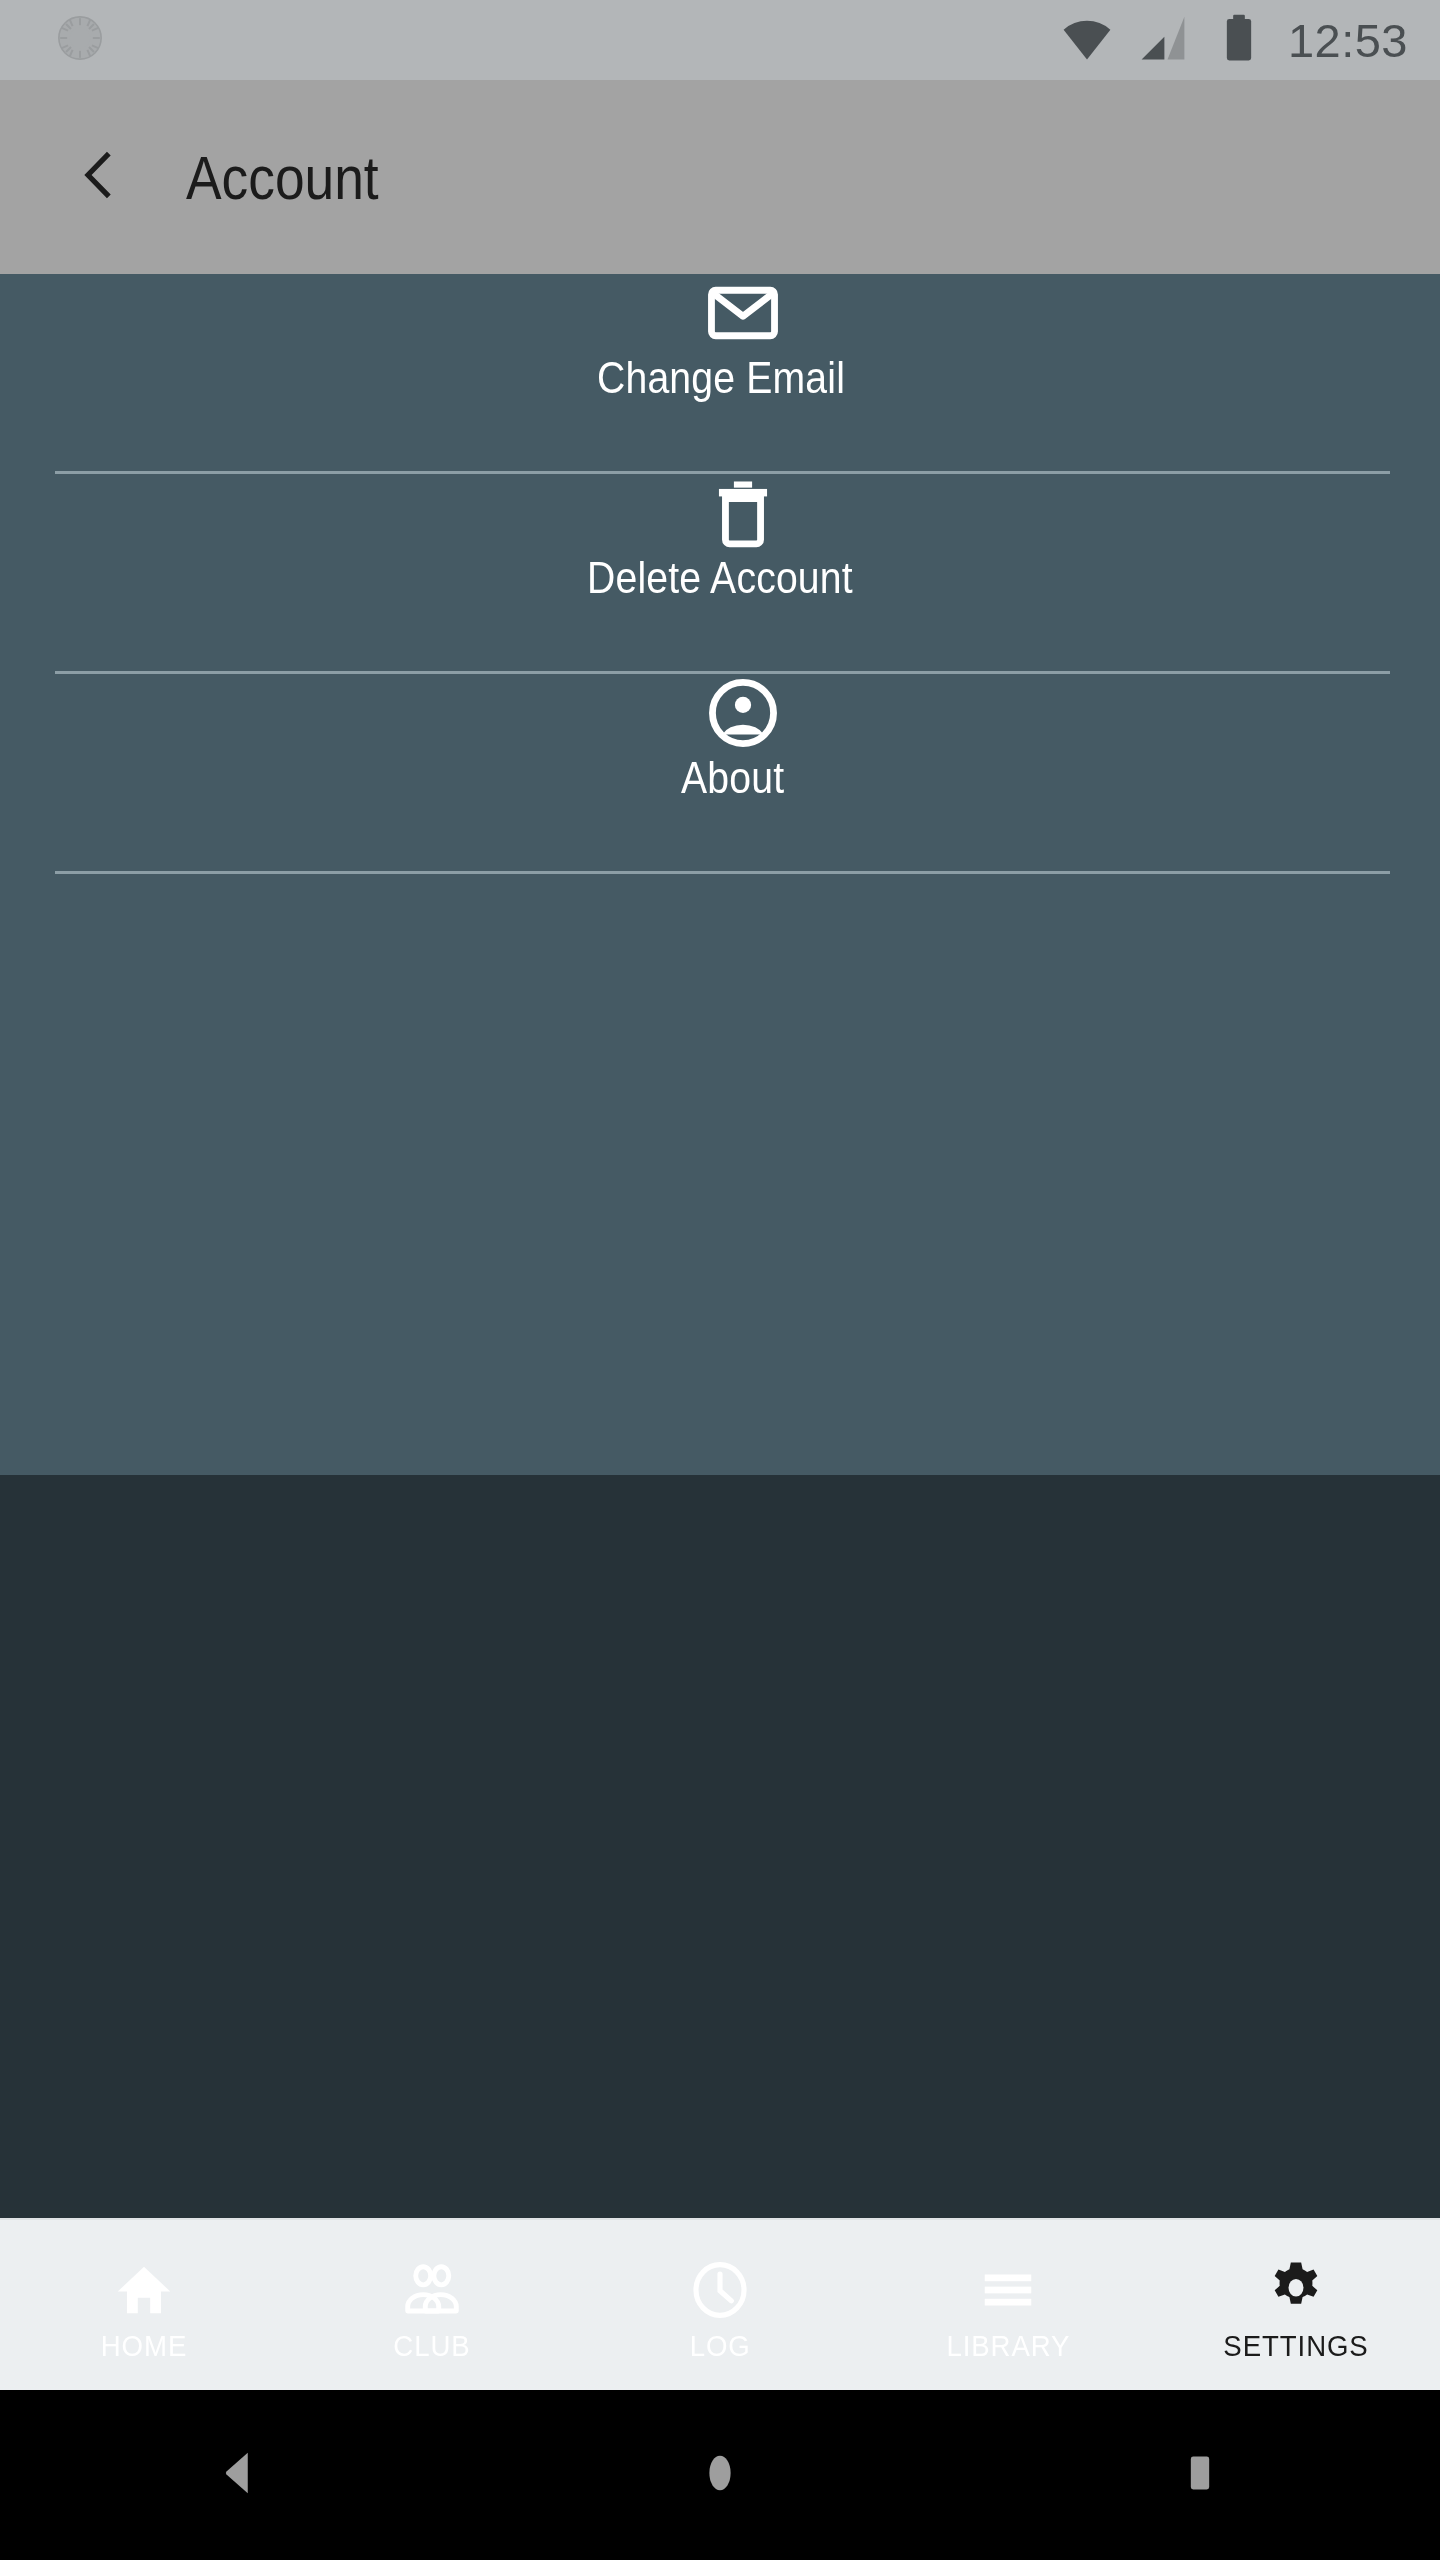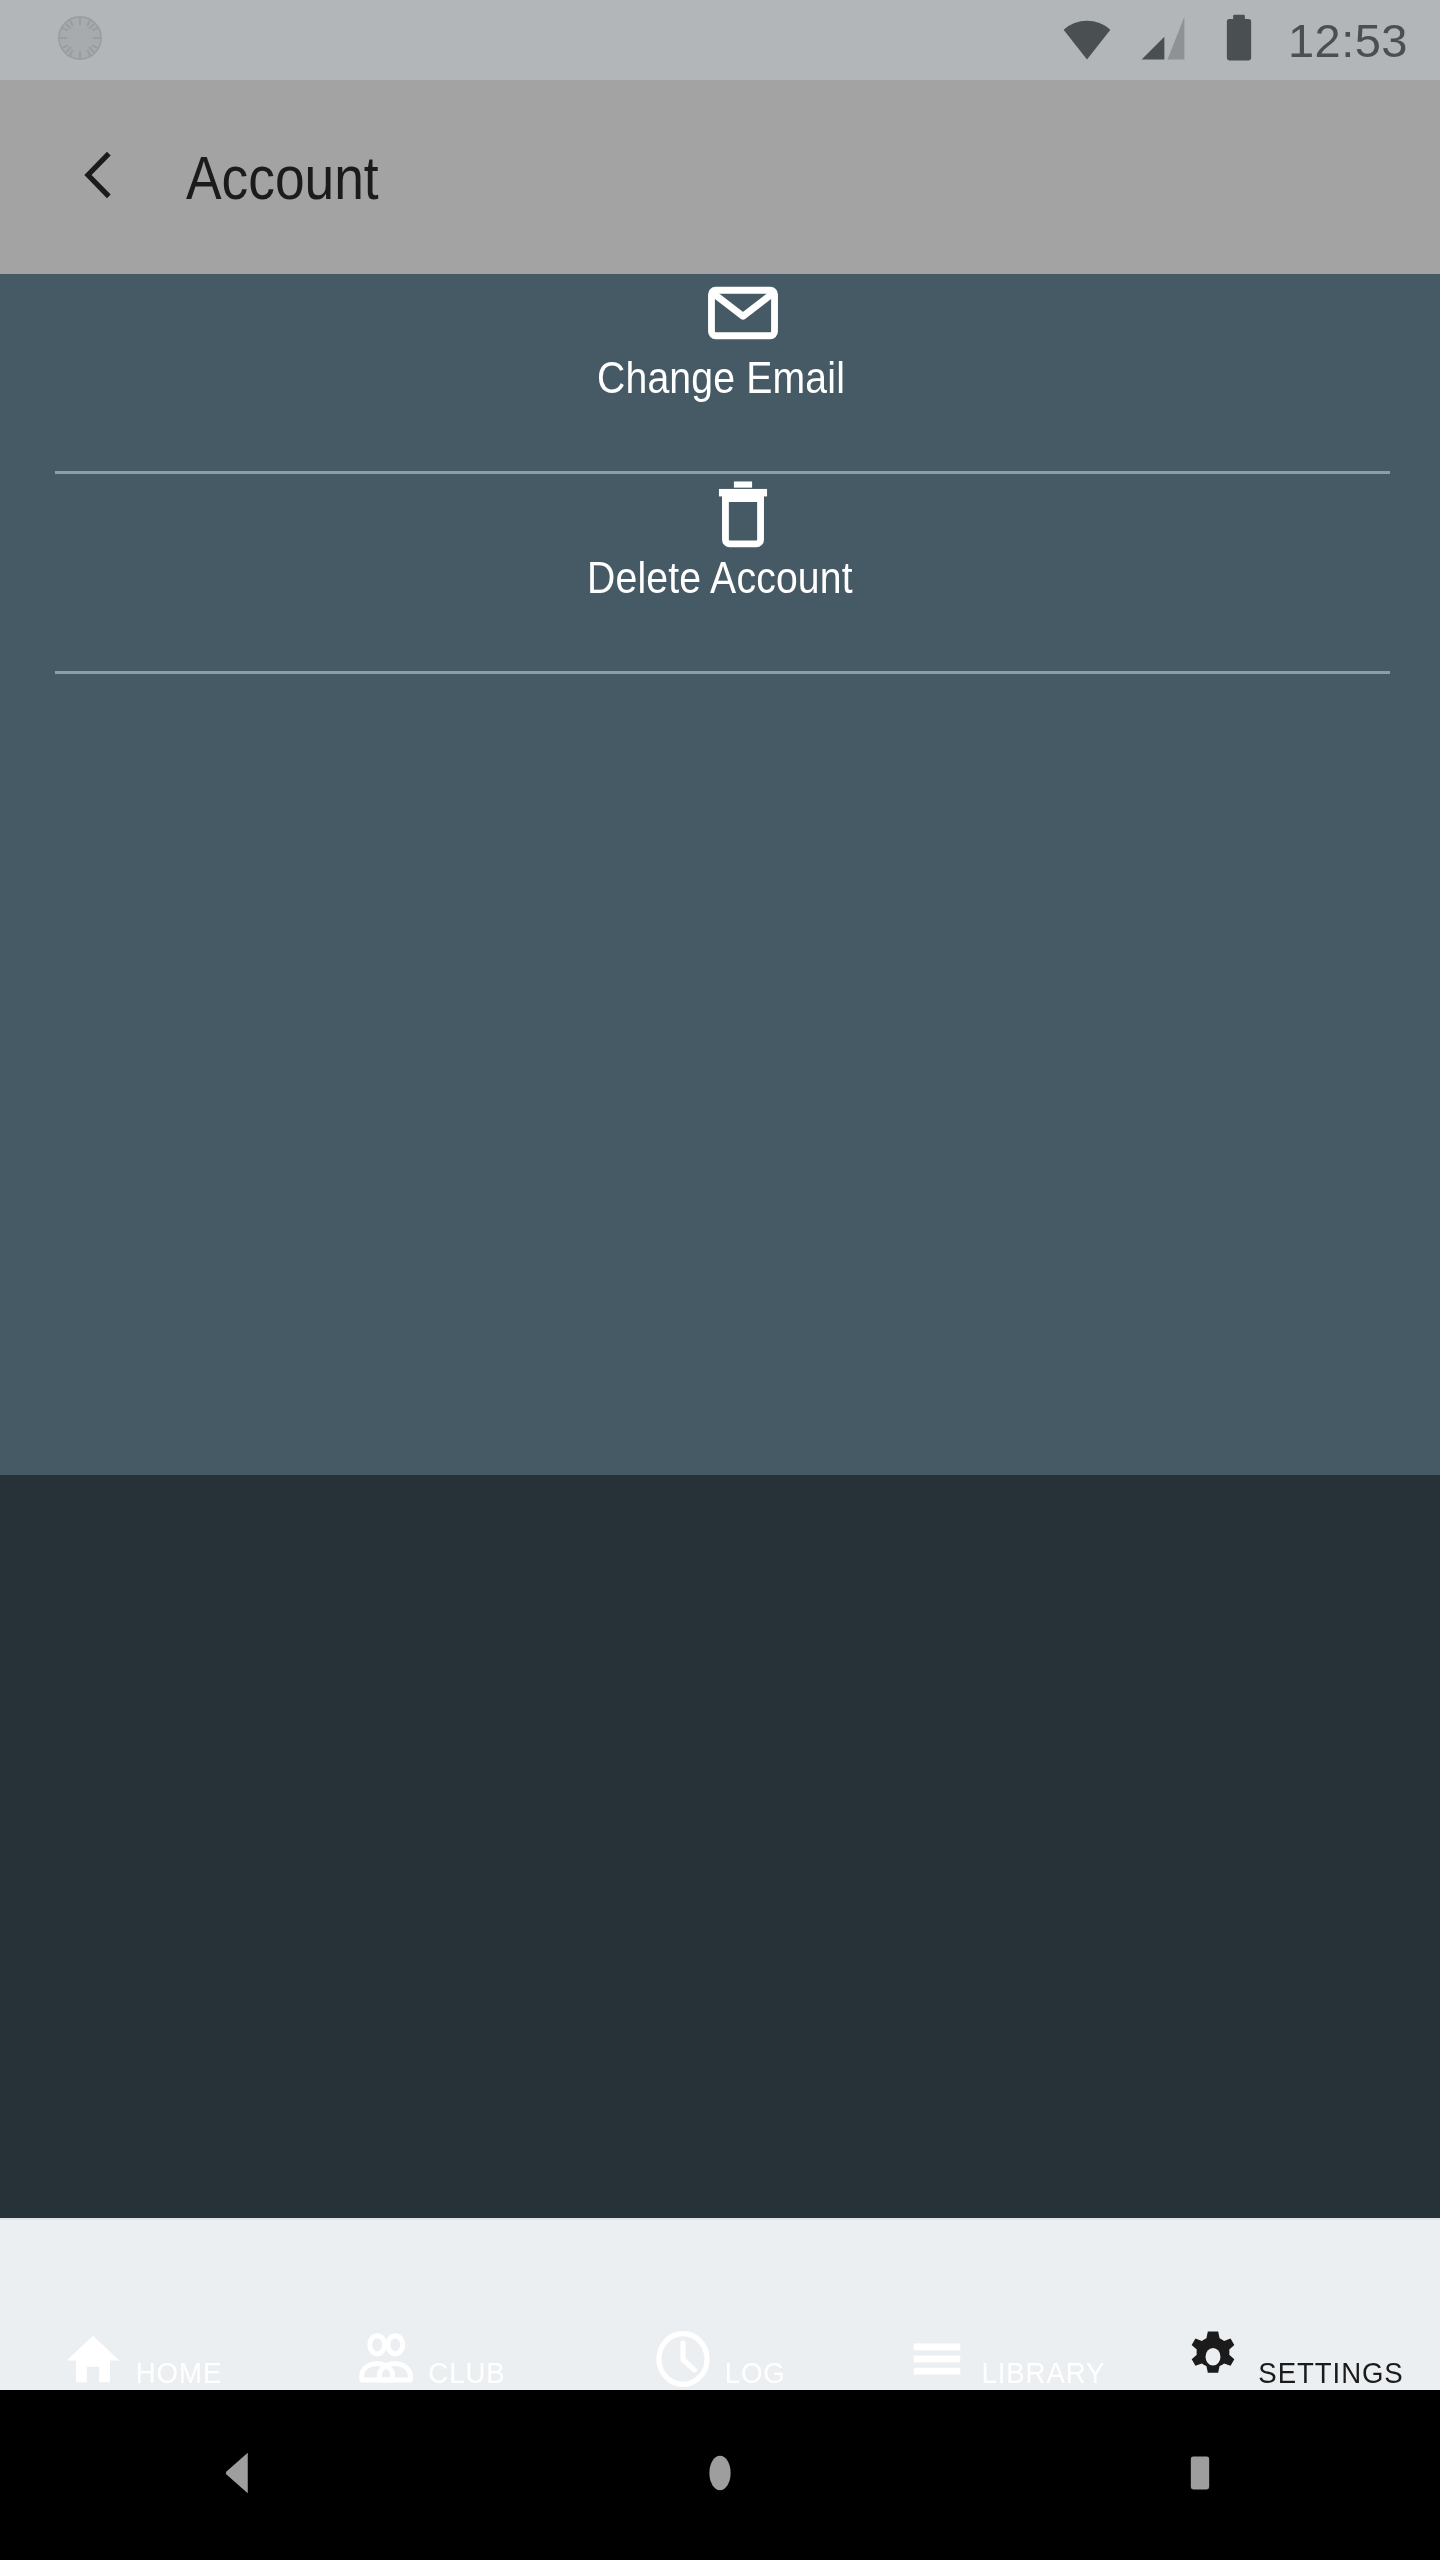--- a/index.html
+++ b/index.html
@@ -67,22 +67,22 @@
   
   .filler { background:#263238; flex:1 1 auto; }
 
   
   .bottomnav {
     flex:0 0 172px; background:#eceff1;
     display:flex; align-items:stretch;
     border-top:2px solid #dfe3e5;
   }
   .tab {
-    flex:1; display:flex; 
-    align-items:flex-end; justify-content:center; gap:8px;
+    flex:1; display:flex; flex-direction:column;
+    align-items:center; justify-content:center; gap:8px;
     cursor:pointer; padding-top:6px;
   }
   .tab-icon { height:68px; display:flex; align-items:flex-end; justify-content:center; }
   .tab-label {
     font-size:30px; letter-spacing:1px;
     font-family:"Liberation Sans", sans-serif;
     transform:scaleX(0.92);
   }
   .tab.inactive .tab-label { color:#ffffff; }
   .tab.active .tab-label { color:#1b1b1b; }
@@ -177,20 +177,30 @@
       <div class="row-icon">
         <svg width="78" height="78" viewBox="0 0 24 24">
           <rect x="9.2" y="2.3" width="5.6" height="1.9" fill="#fff"></rect>
           <rect x="4.6" y="4.6" width="14.8" height="2.3" fill="#fff"></rect>
           <path d="M6.6 7.6 h10.8 v12.6 a1.3 1.3 0 0 1 -1.3 1.3 H7.9 a1.3 1.3 0 0 1 -1.3 -1.3 Z" fill="none" stroke="#fff" stroke-width="2.1"></path>
         </svg>
       </div>
       <div class="row-label">Delete Account</div>
     </div>
 
+    <div class="row">
+      <div class="row-icon">
+        <svg width="78" height="78" viewBox="0 0 24 24">
+          <circle cx="12" cy="12" r="9.4" fill="none" stroke="#fff" stroke-width="2.1"></circle>
+          <circle cx="12" cy="9.5" r="2.5" fill="#fff"></circle>
+          <path d="M5.6 18.6 a7.1 5.3 0 0 1 12.8 0" fill="#fff"></path>
+        </svg>
+      </div>
+      <div class="row-label">About</div>
+    </div>
 
 
   </div>
 
   <div class="filler"></div>
 
   <div class="bottomnav">
 
     <div class="tab inactive">
       <div class="tab-icon">

